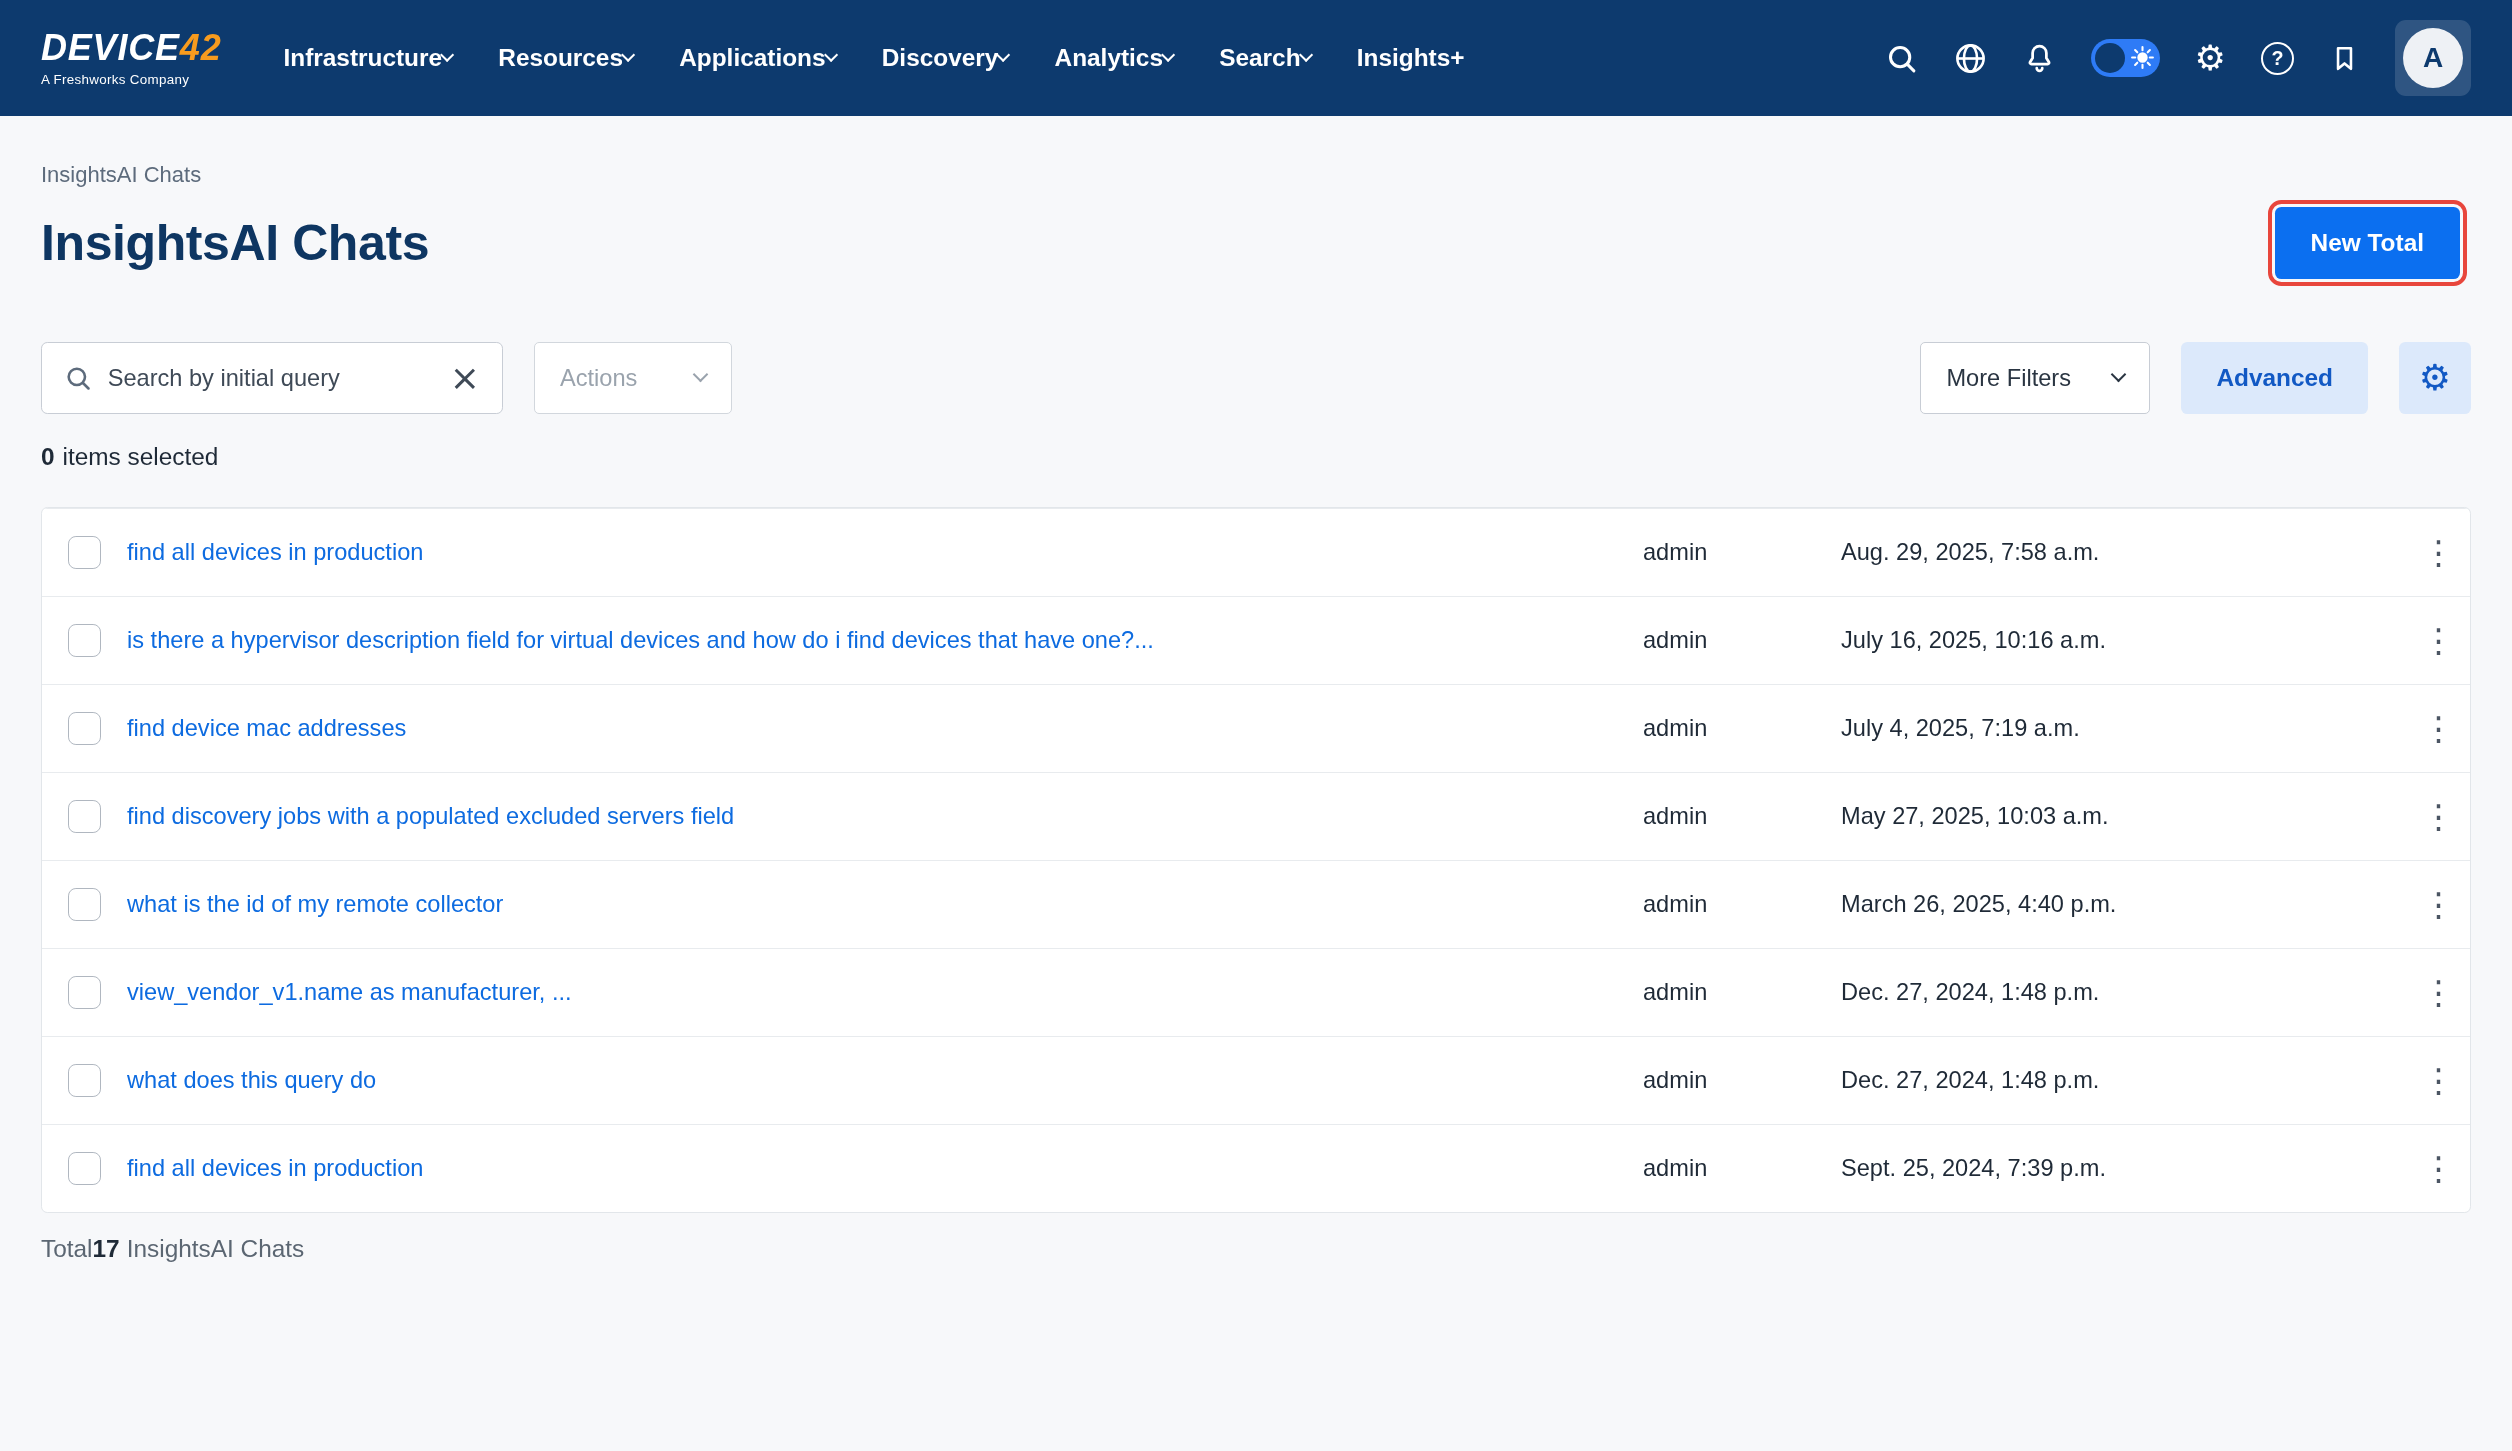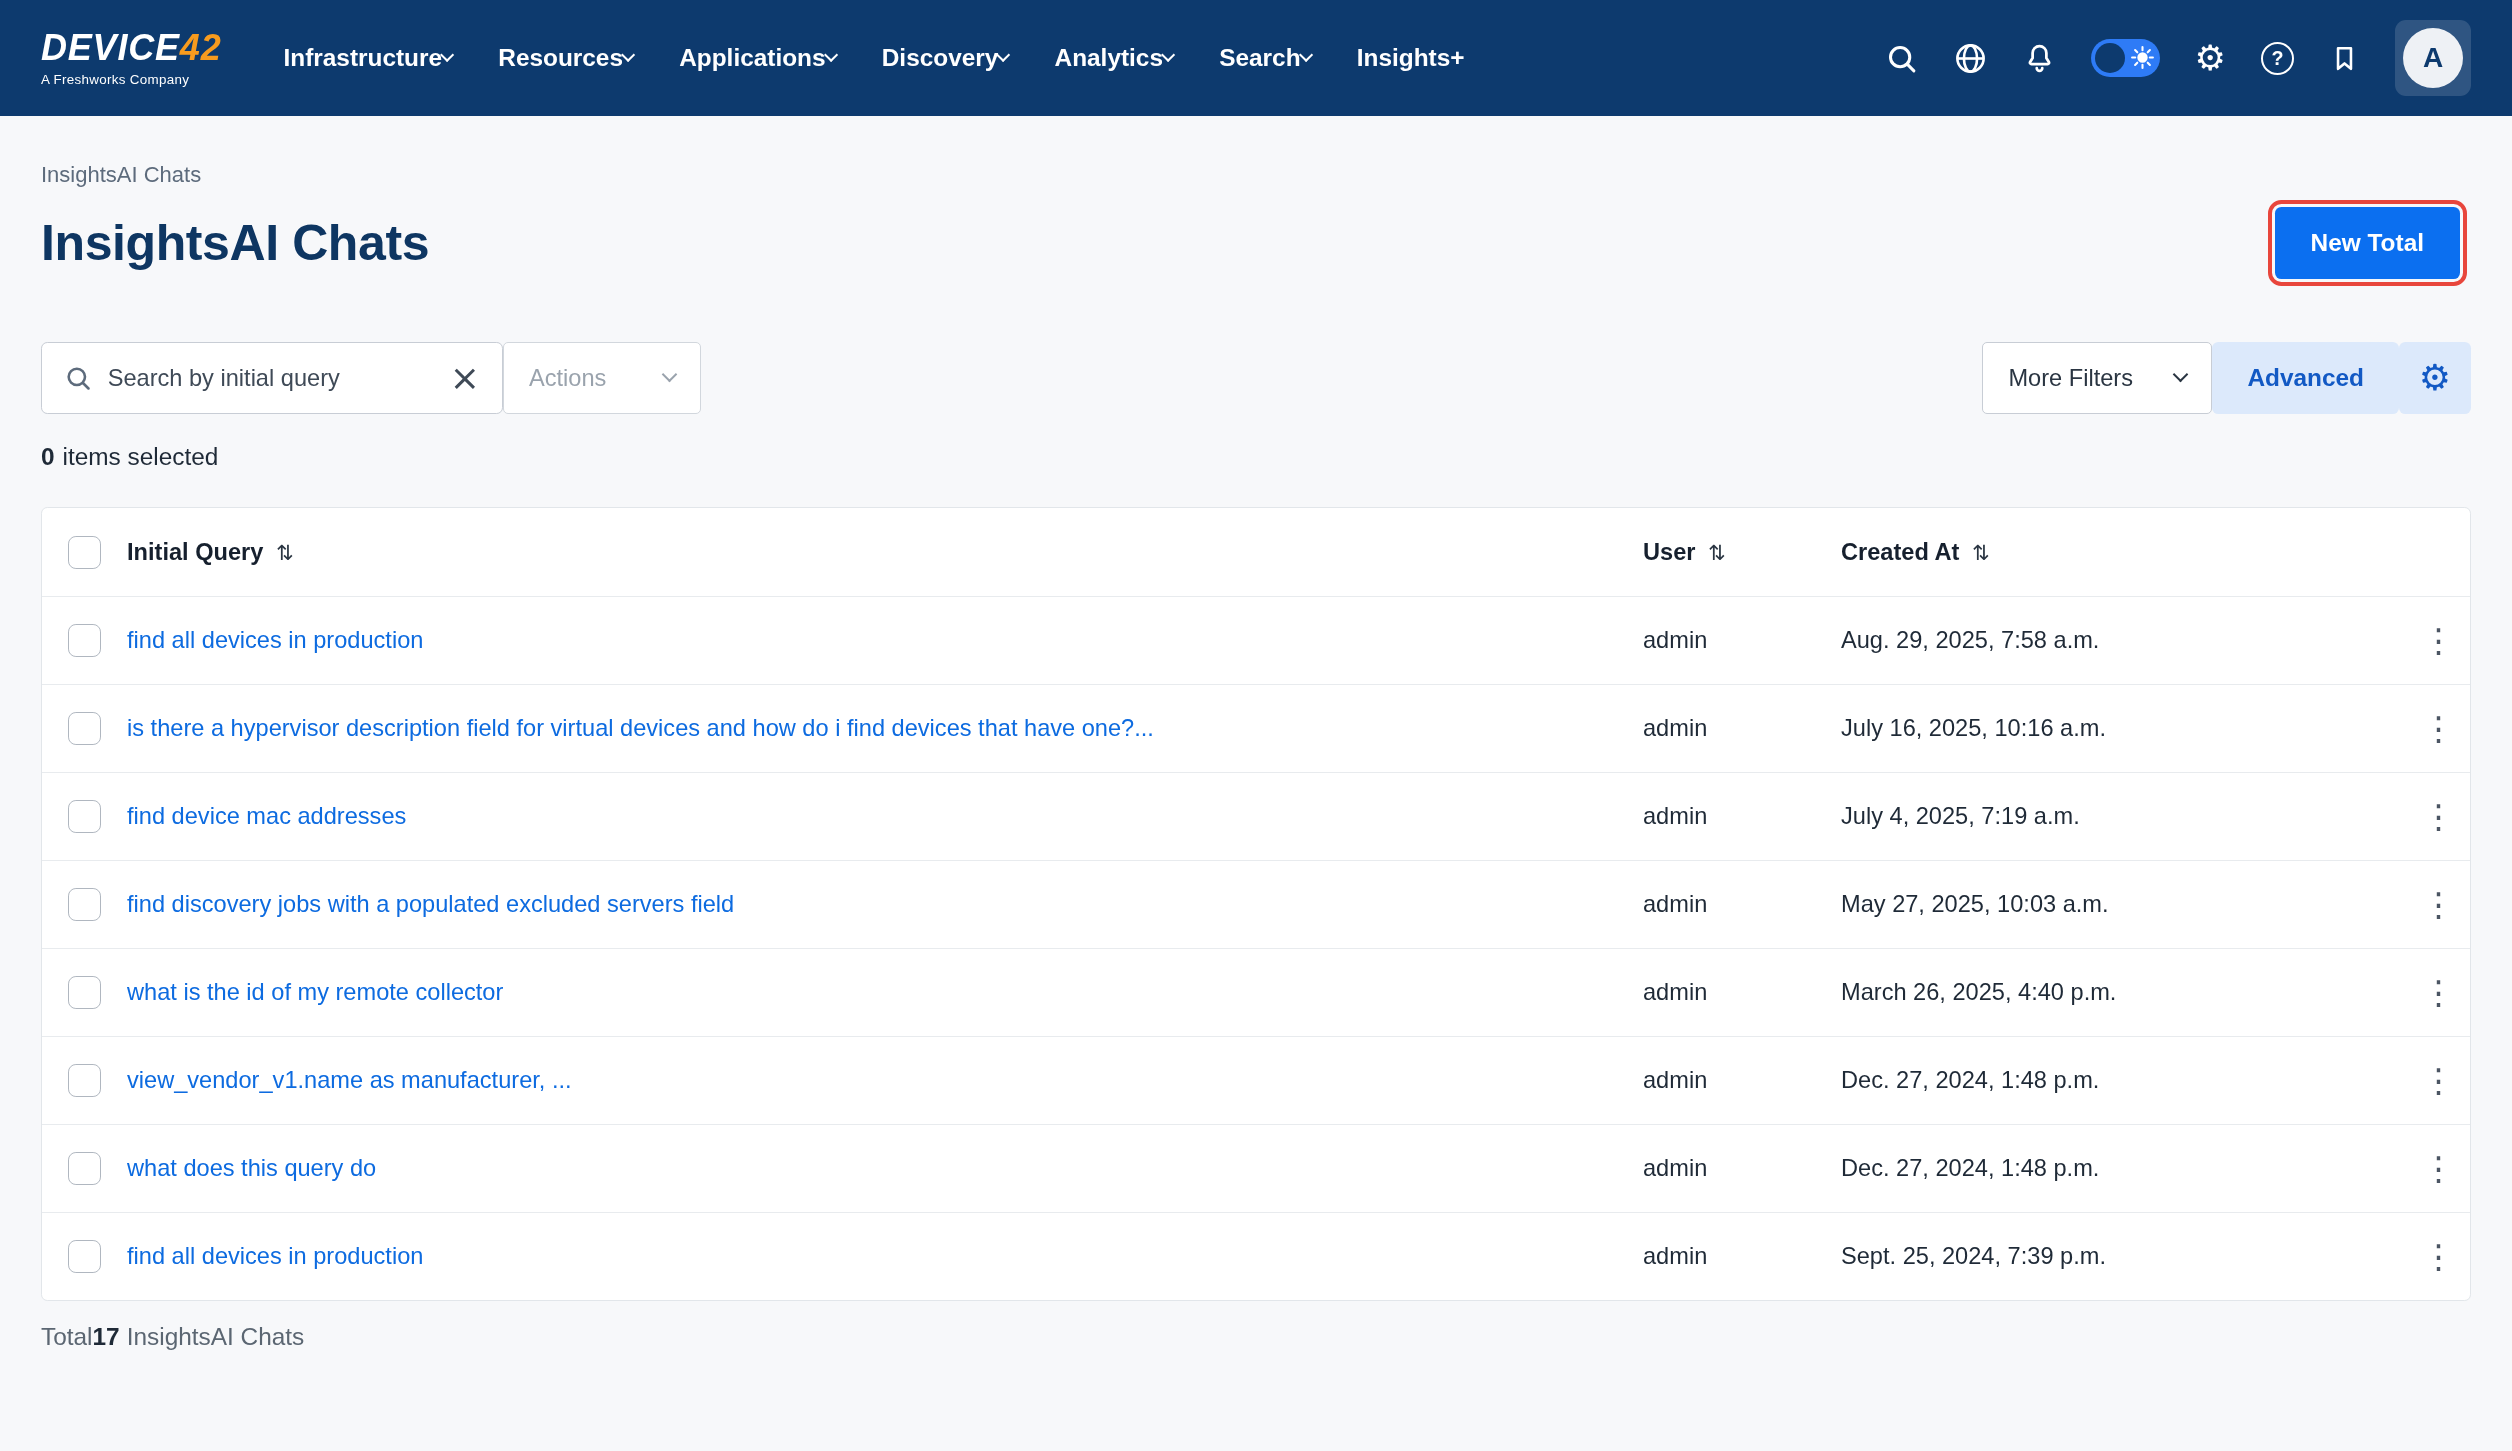--- a/index.html
+++ b/index.html
@@ -24,21 +24,21 @@
   .toggle-sun{position:absolute;right:4.7px;top:6.3px;width:25px;height:25px}
   .avatar-wrap{width:76px;height:76px;border-radius:11px;background:rgba(255,255,255,.14);display:flex;align-items:center;justify-content:center;cursor:pointer}
   .avatar{width:60px;height:60px;border-radius:50%;background:#eef1f5;color:var(--navy,#0d3a6e);font-weight:700;font-size:28px;display:flex;align-items:center;justify-content:center}
 
   
   .main{padding:46px 41px 0}
   .breadcrumb{font-size:22px;color:#5d6b7c}
   .title-row{display:flex;align-items:center;justify-content:space-between;margin-top:19px}
   .page-title{font-size:50px;font-weight:800;color:#0e3662;letter-spacing:-0.4px}
   .new-chat{height:72px;padding:0 36px;background:var(--primary-blue,#0b6ff0);color:#fff;font-size:24.4px;font-weight:600;border:none;border-radius:6.3px;cursor:pointer;outline:4.7px solid var(--highlight-red,#e8463c);outline-offset:3.1px;margin-right:11px;font-family:inherit}
-  .controls{display:flex;align-items:flex-start;margin-top:63px;}
+  .controls{display:flex;align-items:flex-start;margin-top:63px;gap:31px}
   .search-box{width:462px;height:72px;background:#fff;border:0.8px solid #c8cdd5;border-radius:6.3px;display:flex;align-items:center;padding:0 22px;gap:15.7px}
   .search-box input{flex:1;border:none;outline:none;font-size:23.6px;color:#2a3542;background:transparent;font-family:inherit;min-width:0}
   .search-box input::placeholder{color:#3f4a57;opacity:1}
   .clear-x{font-size:36px;color:#3f4a57;cursor:pointer}
   .dropdown{height:72px;border:0.8px solid #d2d7dd;border-radius:5px;background:#fff;display:flex;align-items:center;padding:0 25px;font-size:23.6px;cursor:pointer;justify-content:space-between}
   .dropdown .chev{border-color:currentColor;width:11px;height:11px;border-width:0 2.4px 2.4px 0;border-style:solid}
   .dropdown.actions{color:#9aa3ad;width:198px}
   .dropdown.more-filters{color:#2a3542;width:230px;border-color:#c8cdd5}
   .spacer{flex:1}
   .advanced{height:72px;padding:0 35px;background:var(--advanced-bg,#dce9fb);color:var(--advanced-text,#1259c4);font-size:24.4px;font-weight:700;border:none;border-radius:6.3px;cursor:pointer;font-family:inherit}
@@ -195,35 +195,20 @@
     <span class="gear-btn">
       <span class="glyph gear-blue">⚙</span>
     </span>
   </div>
 
   <div class="selected-line">
     <b>0</b><span>items selected</span>
   </div>
 
   <div class="table">
-    <div class="trow head">
-      <div class="cell cb">
-          <span class="checkbox"></span>
-        </div>
-      <div class="cell">
-        <span>Initial Query</span><span class="sort">⇅</span>
-      </div>
-      <div class="cell">
-        <span>User</span><span class="sort">⇅</span>
-      </div>
-      <div class="cell">
-        <span>Created At</span><span class="sort">⇅</span>
-      </div>
-      <div class="cell kebab"></div>
-    </div>
     <div>
   <div class="trow">
     <div class="cell cb">
             <span class="checkbox"></span>
           </div>
     <div class="cell"><a class="qlink">find all devices in production</a></div>
     <div class="cell user">admin</div>
     <div class="cell created">Aug. 29, 2025, 7:58 a.m.</div>
     <div class="cell kebab">
             <span class="kebab-icon glyph">⋮</span>

